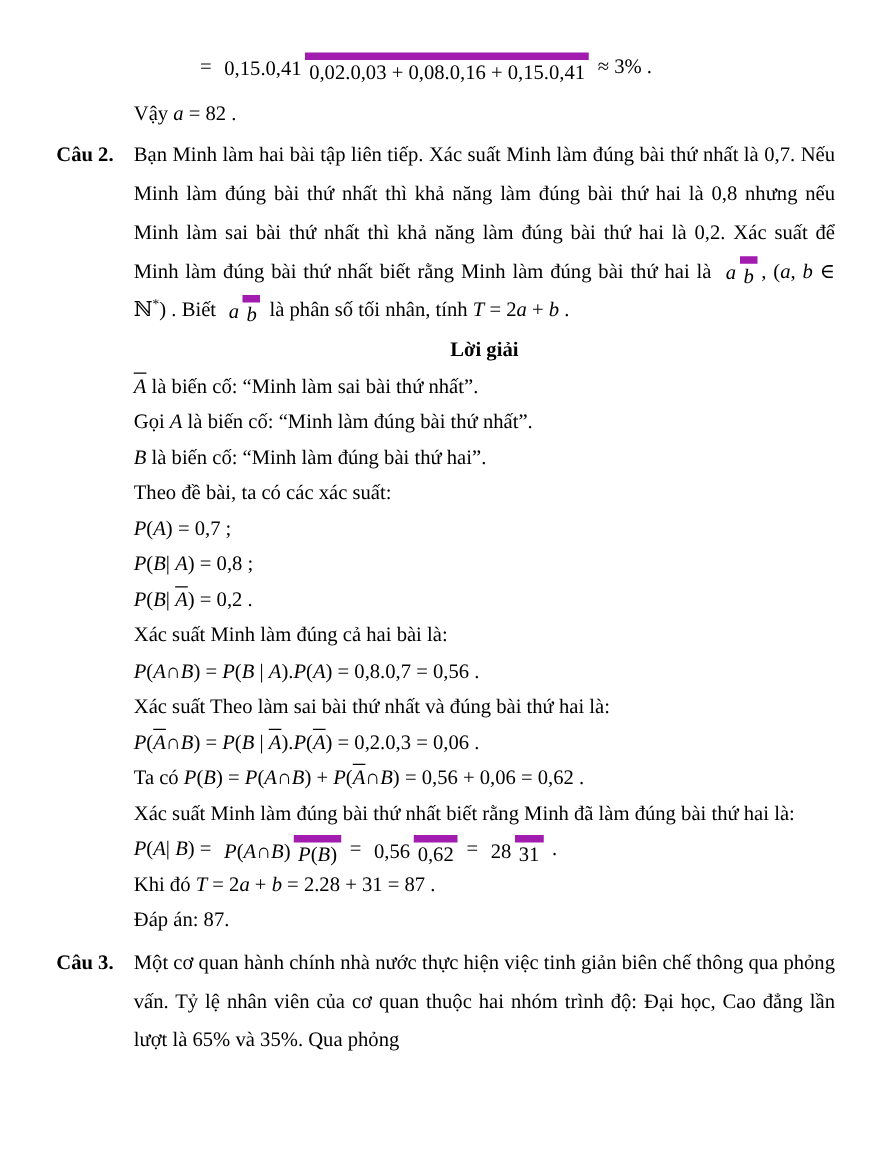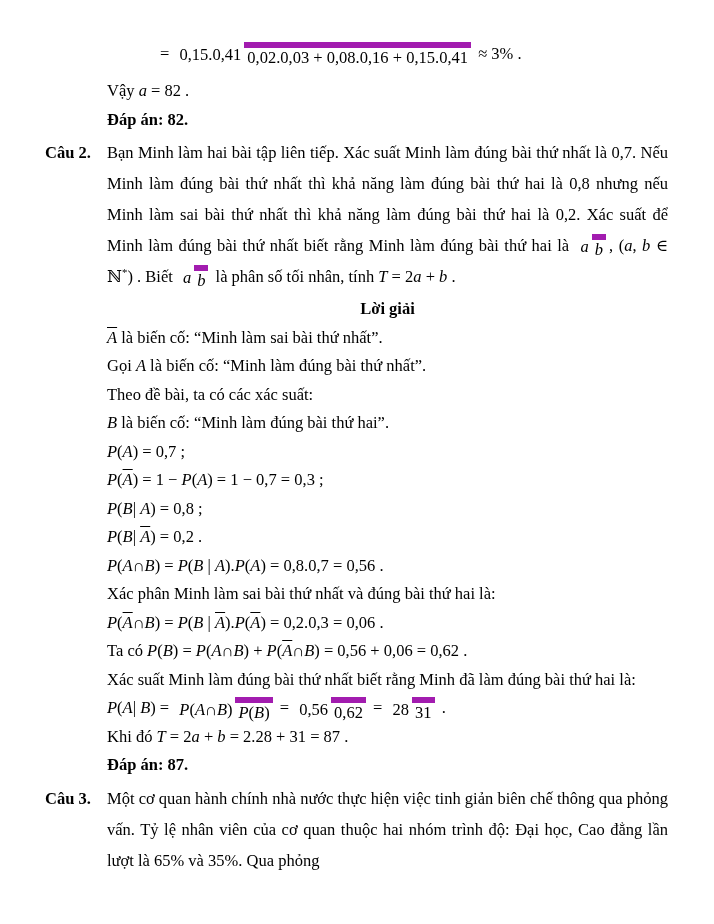--- a/index.html
+++ b/index.html
@@ -15,67 +15,66 @@
   .eq-line{margin:8px 0 8px 115px;line-height:normal;}
   .body-line{margin-left:62px;line-height:29px;}
   .question{display:flex;margin-top:3px;}
   .q-label{width:62px;flex:none;line-height:31px;}
   .q-body{flex:1;text-align:justify;line-height:31px;}
   .solution-heading{margin-left:62px;text-align:center;line-height:30px;margin-top:2px;}
   .s-line{margin-left:62px;line-height:28.5px;}
   .tk-t{font-style:normal;}
   .tk-i{font-style:italic;}
   .tk-o{font-style:italic;text-decoration:overline;text-decoration-thickness:1px;}
-  .tk-b{font-weight:bold;}
+  .tk-b{font-weight:normal;}
   .tk-sup{vertical-align:super;font-size:0.65em;line-height:0;}
   .frac{
     display:inline-flex;flex-direction:row;align-items:center;
     vertical-align:middle;margin:0 3px;line-height:1.2;text-align:center;
   }
   .fnum,.fden{display:block;padding:0 3px;white-space:nowrap;}
   .fden{border-top:6px solid #a21caf;}
 </style>
 </head>
 <body>
 
 <div class="page">
 
   <div class="eq-line"><span class="tk-t">= </span><span class="frac">
         <span class="fnum"><span class="tk-t">0,15.0,41</span></span>
         <span class="fden"><span class="tk-t">0,02.0,03 + 0,08.0,16 + 0,15.0,41</span></span>
       </span><span class="tk-t"> ≈ 3% .</span></div>
 
   <div class="body-line"><span class="tk-t">Vậy </span><span class="tk-i">a</span><span class="tk-t"> = 82 .</span></div>
 
-  <div class="body-line bold">Đáp án: 82.</div>
 
   <div class="question">
     <div class="q-label bold">Câu 2.</div>
     <div class="q-body"><span class="tk-t">Bạn Minh làm hai bài tập liên tiếp. Xác suất Minh làm đúng bài thứ nhất là 0,7. Nếu Minh làm đúng bài thứ nhất thì khả năng làm đúng bài thứ hai là 0,8 nhưng nếu Minh làm sai bài thứ nhất thì khả năng làm đúng bài thứ hai là 0,2. Xác suất để Minh làm đúng bài thứ nhất biết rằng Minh làm đúng bài thứ hai là </span><span class="frac">
           <span class="fnum"><span class="tk-i">a</span></span>
           <span class="fden"><span class="tk-i">b</span></span>
         </span><span class="tk-t">, (</span><span class="tk-i">a</span><span class="tk-t">, </span><span class="tk-i">b</span><span class="tk-t"> ∈ ℕ</span><span class="tk-sup">*</span><span class="tk-t">) . Biết </span><span class="frac">
           <span class="fnum"><span class="tk-i">a</span></span>
           <span class="fden"><span class="tk-i">b</span></span>
         </span><span class="tk-t"> là phân số tối nhân, tính </span><span class="tk-i">T</span><span class="tk-t"> = 2</span><span class="tk-i">a</span><span class="tk-t"> + </span><span class="tk-i">b</span><span class="tk-t"> .</span></div>
   </div>
 
   <div class="solution-heading bold">Lời giải</div>
 
   <div class="solution">
       <div class="s-line"><span class="tk-o">A</span><span class="tk-t"> là biến cố: “Minh làm sai bài thứ nhất”.</span></div>
       <div class="s-line"><span class="tk-t">Gọi </span><span class="tk-i">A</span><span class="tk-t"> là biến cố: “Minh làm đúng bài thứ nhất”.</span></div>
+      <div class="s-line"><span class="tk-i">B</span><span class="tk-t"> là biến cố: “Minh làm đúng bài thứ hai”.</span></div>
       <div class="s-line"><span class="tk-t">Theo đề bài, ta có các xác suất:</span></div>
-      <div class="s-line"><span class="tk-i">B</span><span class="tk-t"> là biến cố: “Minh làm đúng bài thứ hai”.</span></div>
       <div class="s-line"><span class="tk-i">P</span><span class="tk-t">(</span><span class="tk-i">A</span><span class="tk-t">) = 0,7 ;</span></div>
-      <div class="s-line"><span class="tk-i">P</span><span class="tk-t">(</span><span class="tk-o">A</span><span class="tk-t">) = 1 − </span><span class="tk-i">P</span><span class="tk-t">(</span><span class="tk-i">A</span><span class="tk-t">) = 1 − 0,7 = 0,3 ;</span></div>
       <div class="s-line"><span class="tk-i">P</span><span class="tk-t">(</span><span class="tk-i">B</span><span class="tk-t">| </span><span class="tk-i">A</span><span class="tk-t">) = 0,8 ;</span></div>
       <div class="s-line"><span class="tk-i">P</span><span class="tk-t">(</span><span class="tk-i">B</span><span class="tk-t">| </span><span class="tk-o">A</span><span class="tk-t">) = 0,2 .</span></div>
+      <div class="s-line"><span class="tk-t">Xác suất Minh làm đúng cả hai bài là:</span></div>
       <div class="s-line"><span class="tk-i">P</span><span class="tk-t">(</span><span class="tk-i">A</span><span class="tk-t">∩</span><span class="tk-i">B</span><span class="tk-t">) = </span><span class="tk-i">P</span><span class="tk-t">(</span><span class="tk-i">B</span><span class="tk-t"> | </span><span class="tk-i">A</span><span class="tk-t">).</span><span class="tk-i">P</span><span class="tk-t">(</span><span class="tk-i">A</span><span class="tk-t">) = 0,8.0,7 = 0,56 .</span></div>
-      <div class="s-line"><span class="tk-t">Xác phân Minh làm sai bài thứ nhất và đúng bài thứ hai là:</span></div>
+      <div class="s-line"><span class="tk-t">Xác suất Theo làm sai bài thứ nhất và đúng bài thứ hai là:</span></div>
       <div class="s-line"><span class="tk-i">P</span><span class="tk-t">(</span><span class="tk-o">A</span><span class="tk-t">∩</span><span class="tk-i">B</span><span class="tk-t">) = </span><span class="tk-i">P</span><span class="tk-t">(</span><span class="tk-i">B</span><span class="tk-t"> | </span><span class="tk-o">A</span><span class="tk-t">).</span><span class="tk-i">P</span><span class="tk-t">(</span><span class="tk-o">A</span><span class="tk-t">) = 0,2.0,3 = 0,06 .</span></div>
       <div class="s-line"><span class="tk-t">Ta có </span><span class="tk-i">P</span><span class="tk-t">(</span><span class="tk-i">B</span><span class="tk-t">) = </span><span class="tk-i">P</span><span class="tk-t">(</span><span class="tk-i">A</span><span class="tk-t">∩</span><span class="tk-i">B</span><span class="tk-t">) + </span><span class="tk-i">P</span><span class="tk-t">(</span><span class="tk-o">A</span><span class="tk-t">∩</span><span class="tk-i">B</span><span class="tk-t">) = 0,56 + 0,06 = 0,62 .</span></div>
       <div class="s-line"><span class="tk-t">Xác suất Minh làm đúng bài thứ nhất biết rằng Minh đã làm đúng bài thứ hai là:</span></div>
       <div class="s-line"><span class="tk-i">P</span><span class="tk-t">(</span><span class="tk-i">A</span><span class="tk-t">| </span><span class="tk-i">B</span><span class="tk-t">) = </span><span class="frac">
           <span class="fnum"><span class="tk-i">P</span><span class="tk-t">(</span><span class="tk-i">A</span><span class="tk-t">∩</span><span class="tk-i">B</span><span class="tk-t">)</span></span>
           <span class="fden"><span class="tk-i">P</span><span class="tk-t">(</span><span class="tk-i">B</span><span class="tk-t">)</span></span>
         </span><span class="tk-t"> = </span><span class="frac">
           <span class="fnum"><span class="tk-t">0,56</span></span>
           <span class="fden"><span class="tk-t">0,62</span></span>
         </span><span class="tk-t"> = </span><span class="frac">

